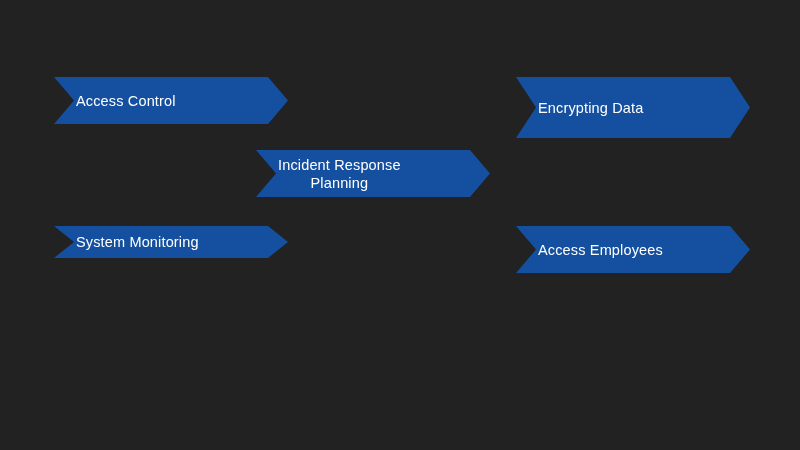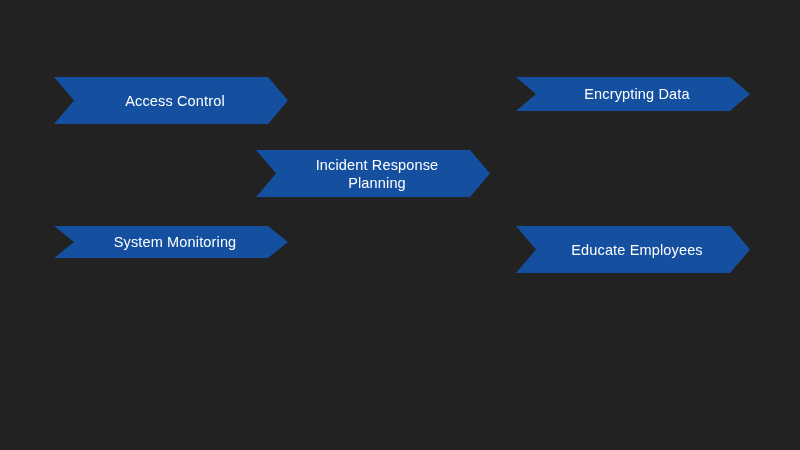--- a/index.html
+++ b/index.html
@@ -15,41 +15,41 @@
     position: relative;
     width: 800px;
     height: 450px;
     background: #222222;
     overflow: hidden;
   }
   .chevron {
     position: absolute;
     display: flex;
     align-items: center;
-    justify-content: center;
+    justify-content: flex-start;
     box-sizing: border-box;
     background: #14509F;
     -webkit-clip-path: polygon(0 0, calc(100% - 20px) 0, 100% 50%, calc(100% - 20px) 100%, 0 100%, 20px 50%);
     clip-path: polygon(0 0, calc(100% - 20px) 0, 100% 50%, calc(100% - 20px) 100%, 0 100%, 20px 50%);
   }
   .chevron-label {
     color: #ffffff;
     font-family: "Liberation Sans", sans-serif;
     font-size: 14.5px;
     font-weight: 400;
     line-height: 18px;
     text-align: center;
     letter-spacing: 0.15px;
     white-space: pre-line;
     padding: 0 14px 0 22px;
     box-sizing: border-box;
   }
   
   .pos-tl { left: 54px;  top: 77px;  width: 234px; height: 47px; }
-  .pos-tr { left: 516px; top: 77px;  width: 234px; height: 34px; }
+  .pos-tr { left: 516px; top: 77px;  width: 234px; height: 61px; }
   .pos-mid{ left: 256px; top: 150px; width: 234px; height: 47px; }
   .pos-bl { left: 54px;  top: 226px; width: 234px; height: 32px; }
   .pos-br { left: 516px; top: 226px; width: 234px; height: 47px; }
 </style>
 </head>
 <body>
 
 <div id="canvas">
 
   <div class="chevron pos-tl">
@@ -63,16 +63,16 @@
   <div class="chevron pos-mid">
     <span class="chevron-label">Incident Response
 Planning</span>
   </div>
 
   <div class="chevron pos-bl">
     <span class="chevron-label">System Monitoring</span>
   </div>
 
   <div class="chevron pos-br">
-    <span class="chevron-label">Educate Employees</span>
+    <span class="chevron-label">Access Employees</span>
   </div>
 
 </div>
 
 </body></html>

